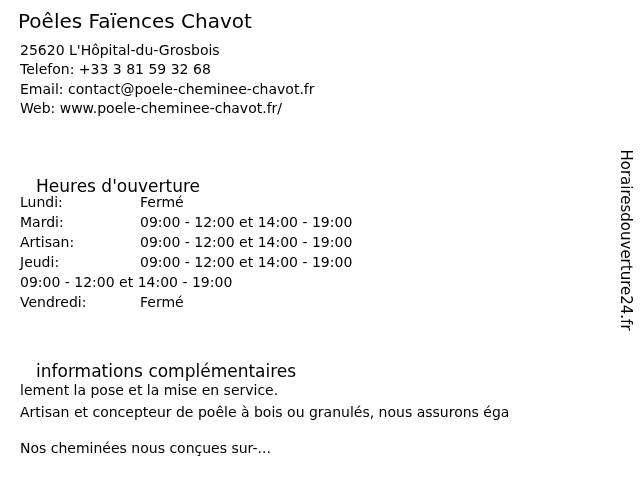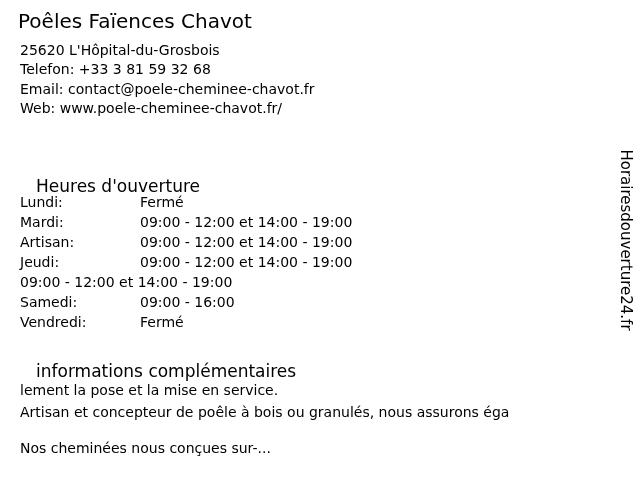--- a/index.html
+++ b/index.html
@@ -107,24 +107,20 @@
     <span class="hours-times">09:00 - 12:00 et 14:00 - 19:00</span>
   </div>
   <div class="hours-row">
     <span class="hours-day">Jeudi:</span>
     <span class="hours-times">09:00 - 12:00 et 14:00 - 19:00</span>
   </div>
   <div class="hours-row">
     <span class="hours-times">09:00 - 12:00 et 14:00 - 19:00</span>
   </div>
   <div class="hours-row">
-    <span class="hours-day">Samedi:</span>
-    <span class="hours-times">09:00 - 16:00</span>
-  </div>
-  <div class="hours-row">
     <span class="hours-day">Vendredi:</span>
     <span class="hours-times">Fermé</span>
   </div>
 </div>
 
 <h2 class="section-heading info-heading">informations complémentaires</h2>
 
 <div class="info-paragraph-1">
   <div class="paragraph-line">lement la pose et la mise en service.</div>
   <div class="paragraph-line">Artisan et concepteur de poêle à bois ou granulés, nous assurons éga</div>

